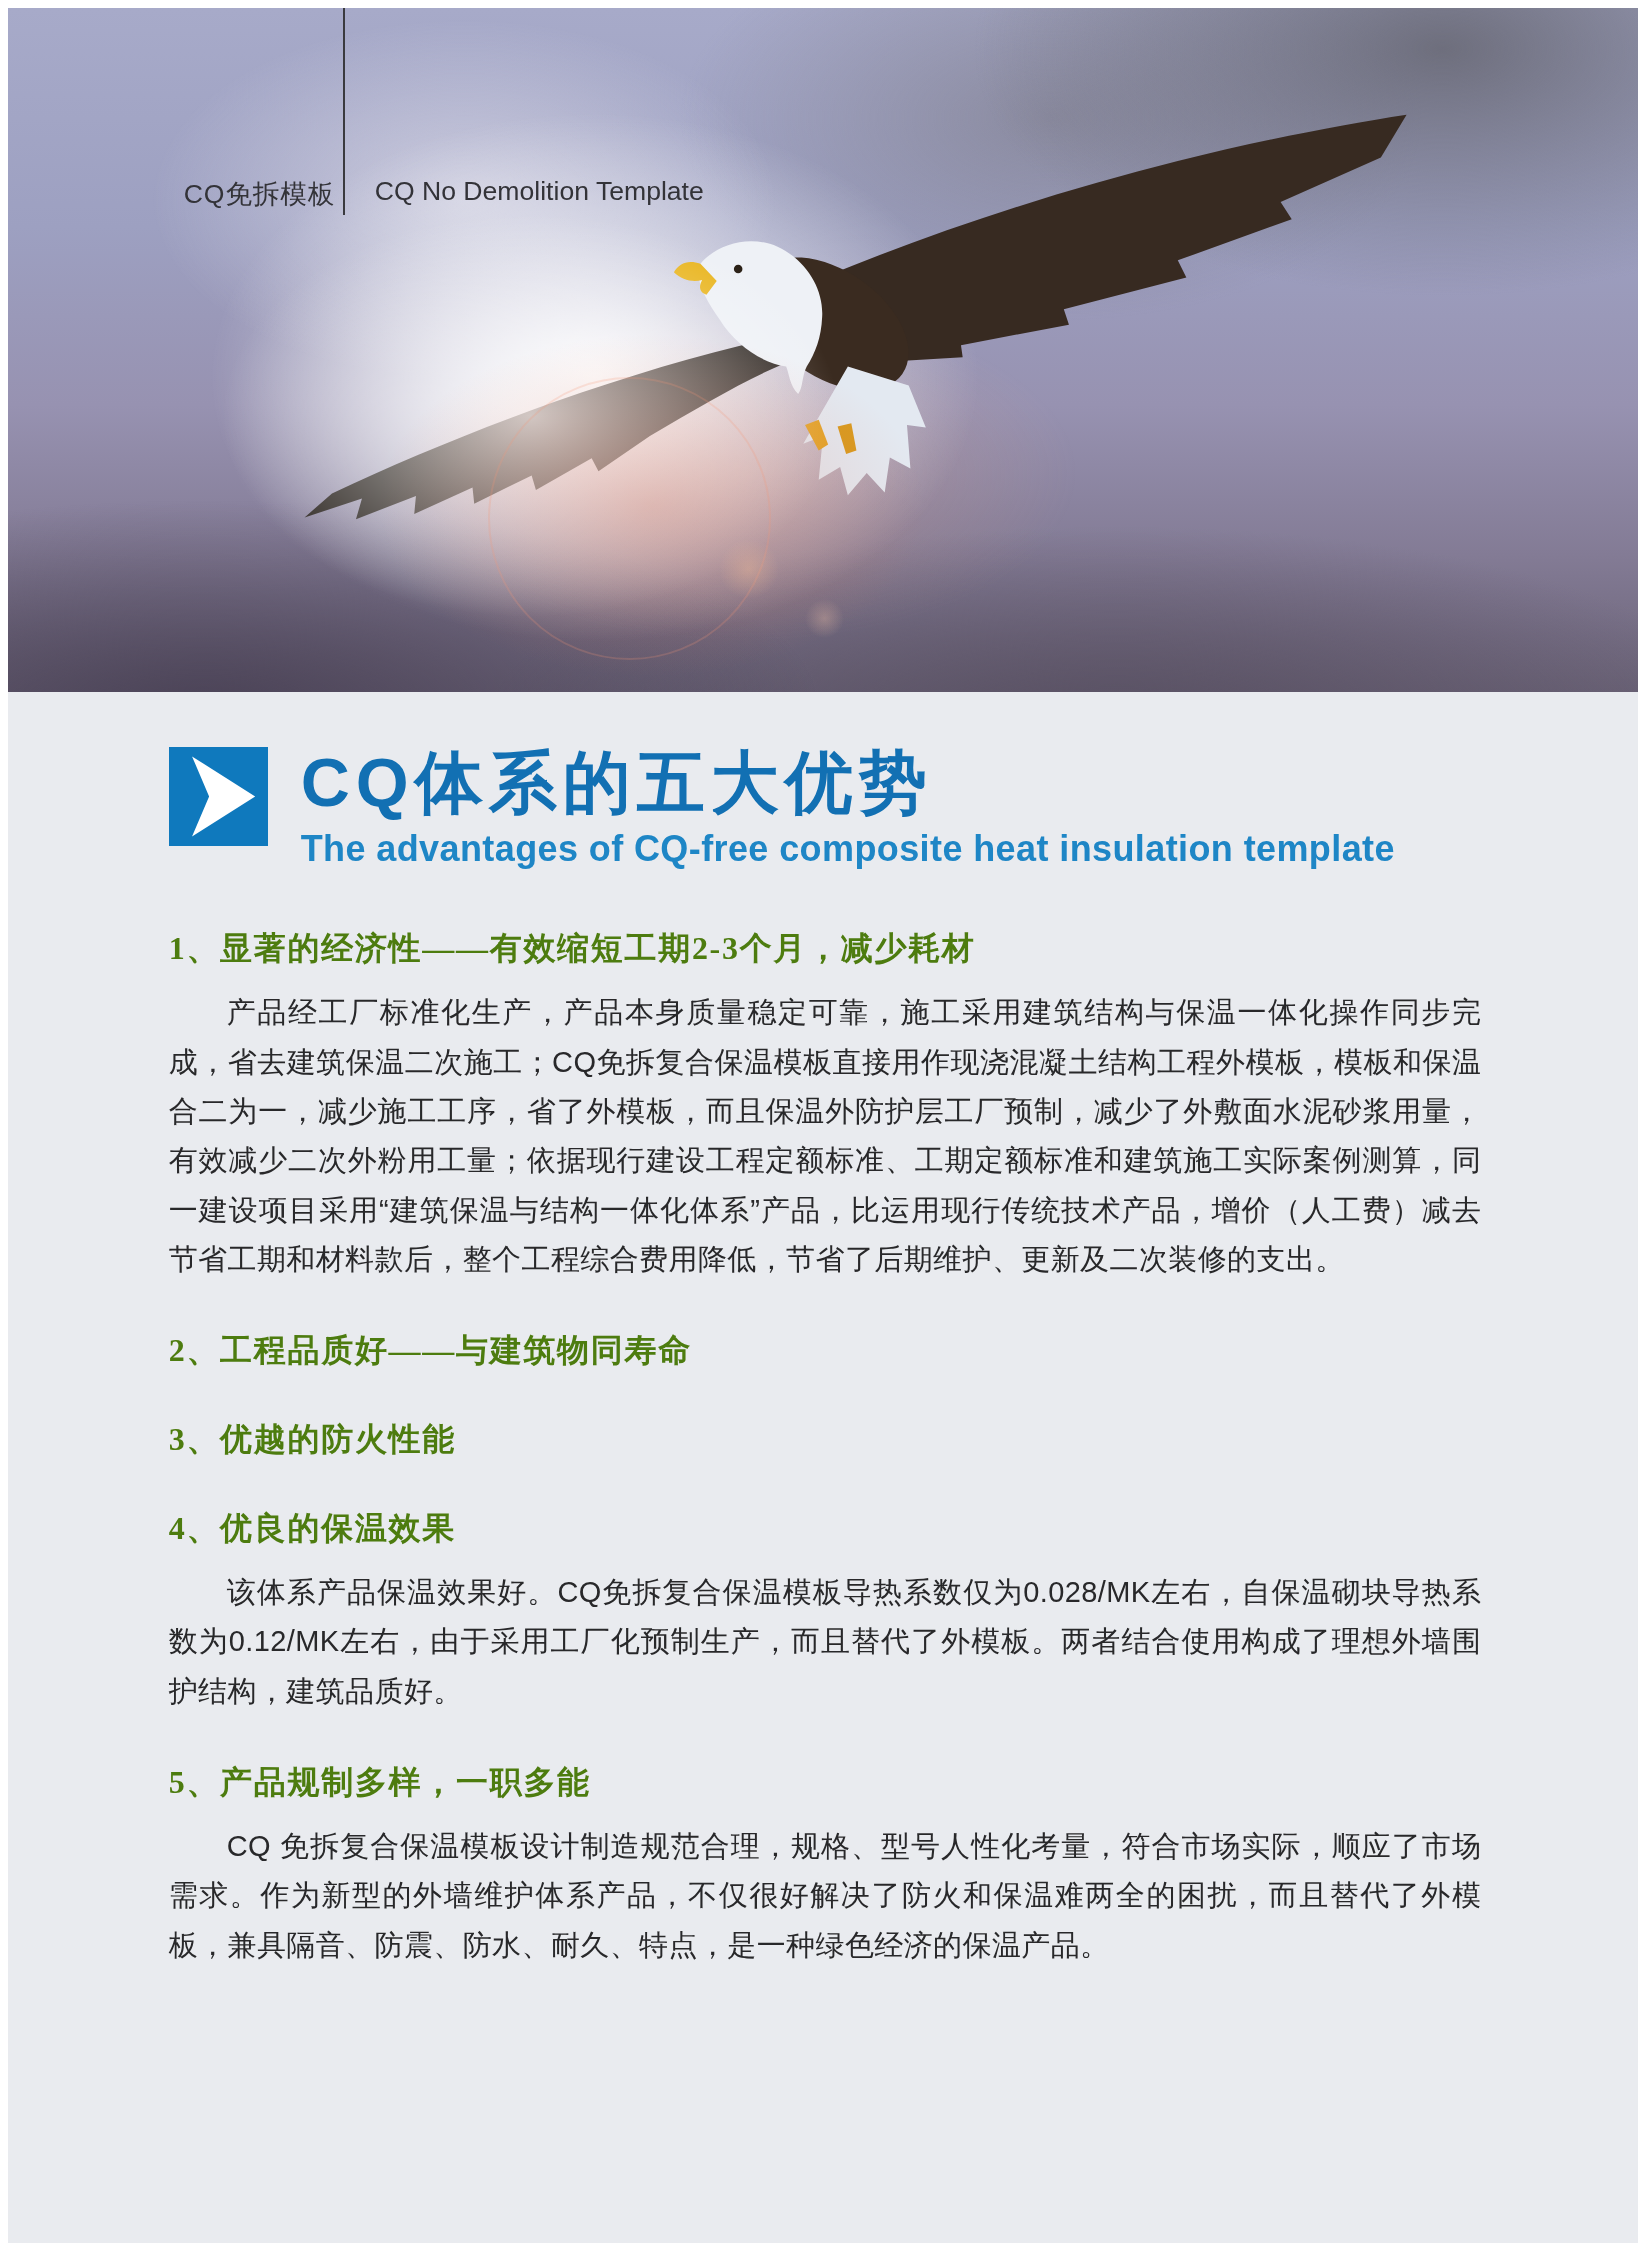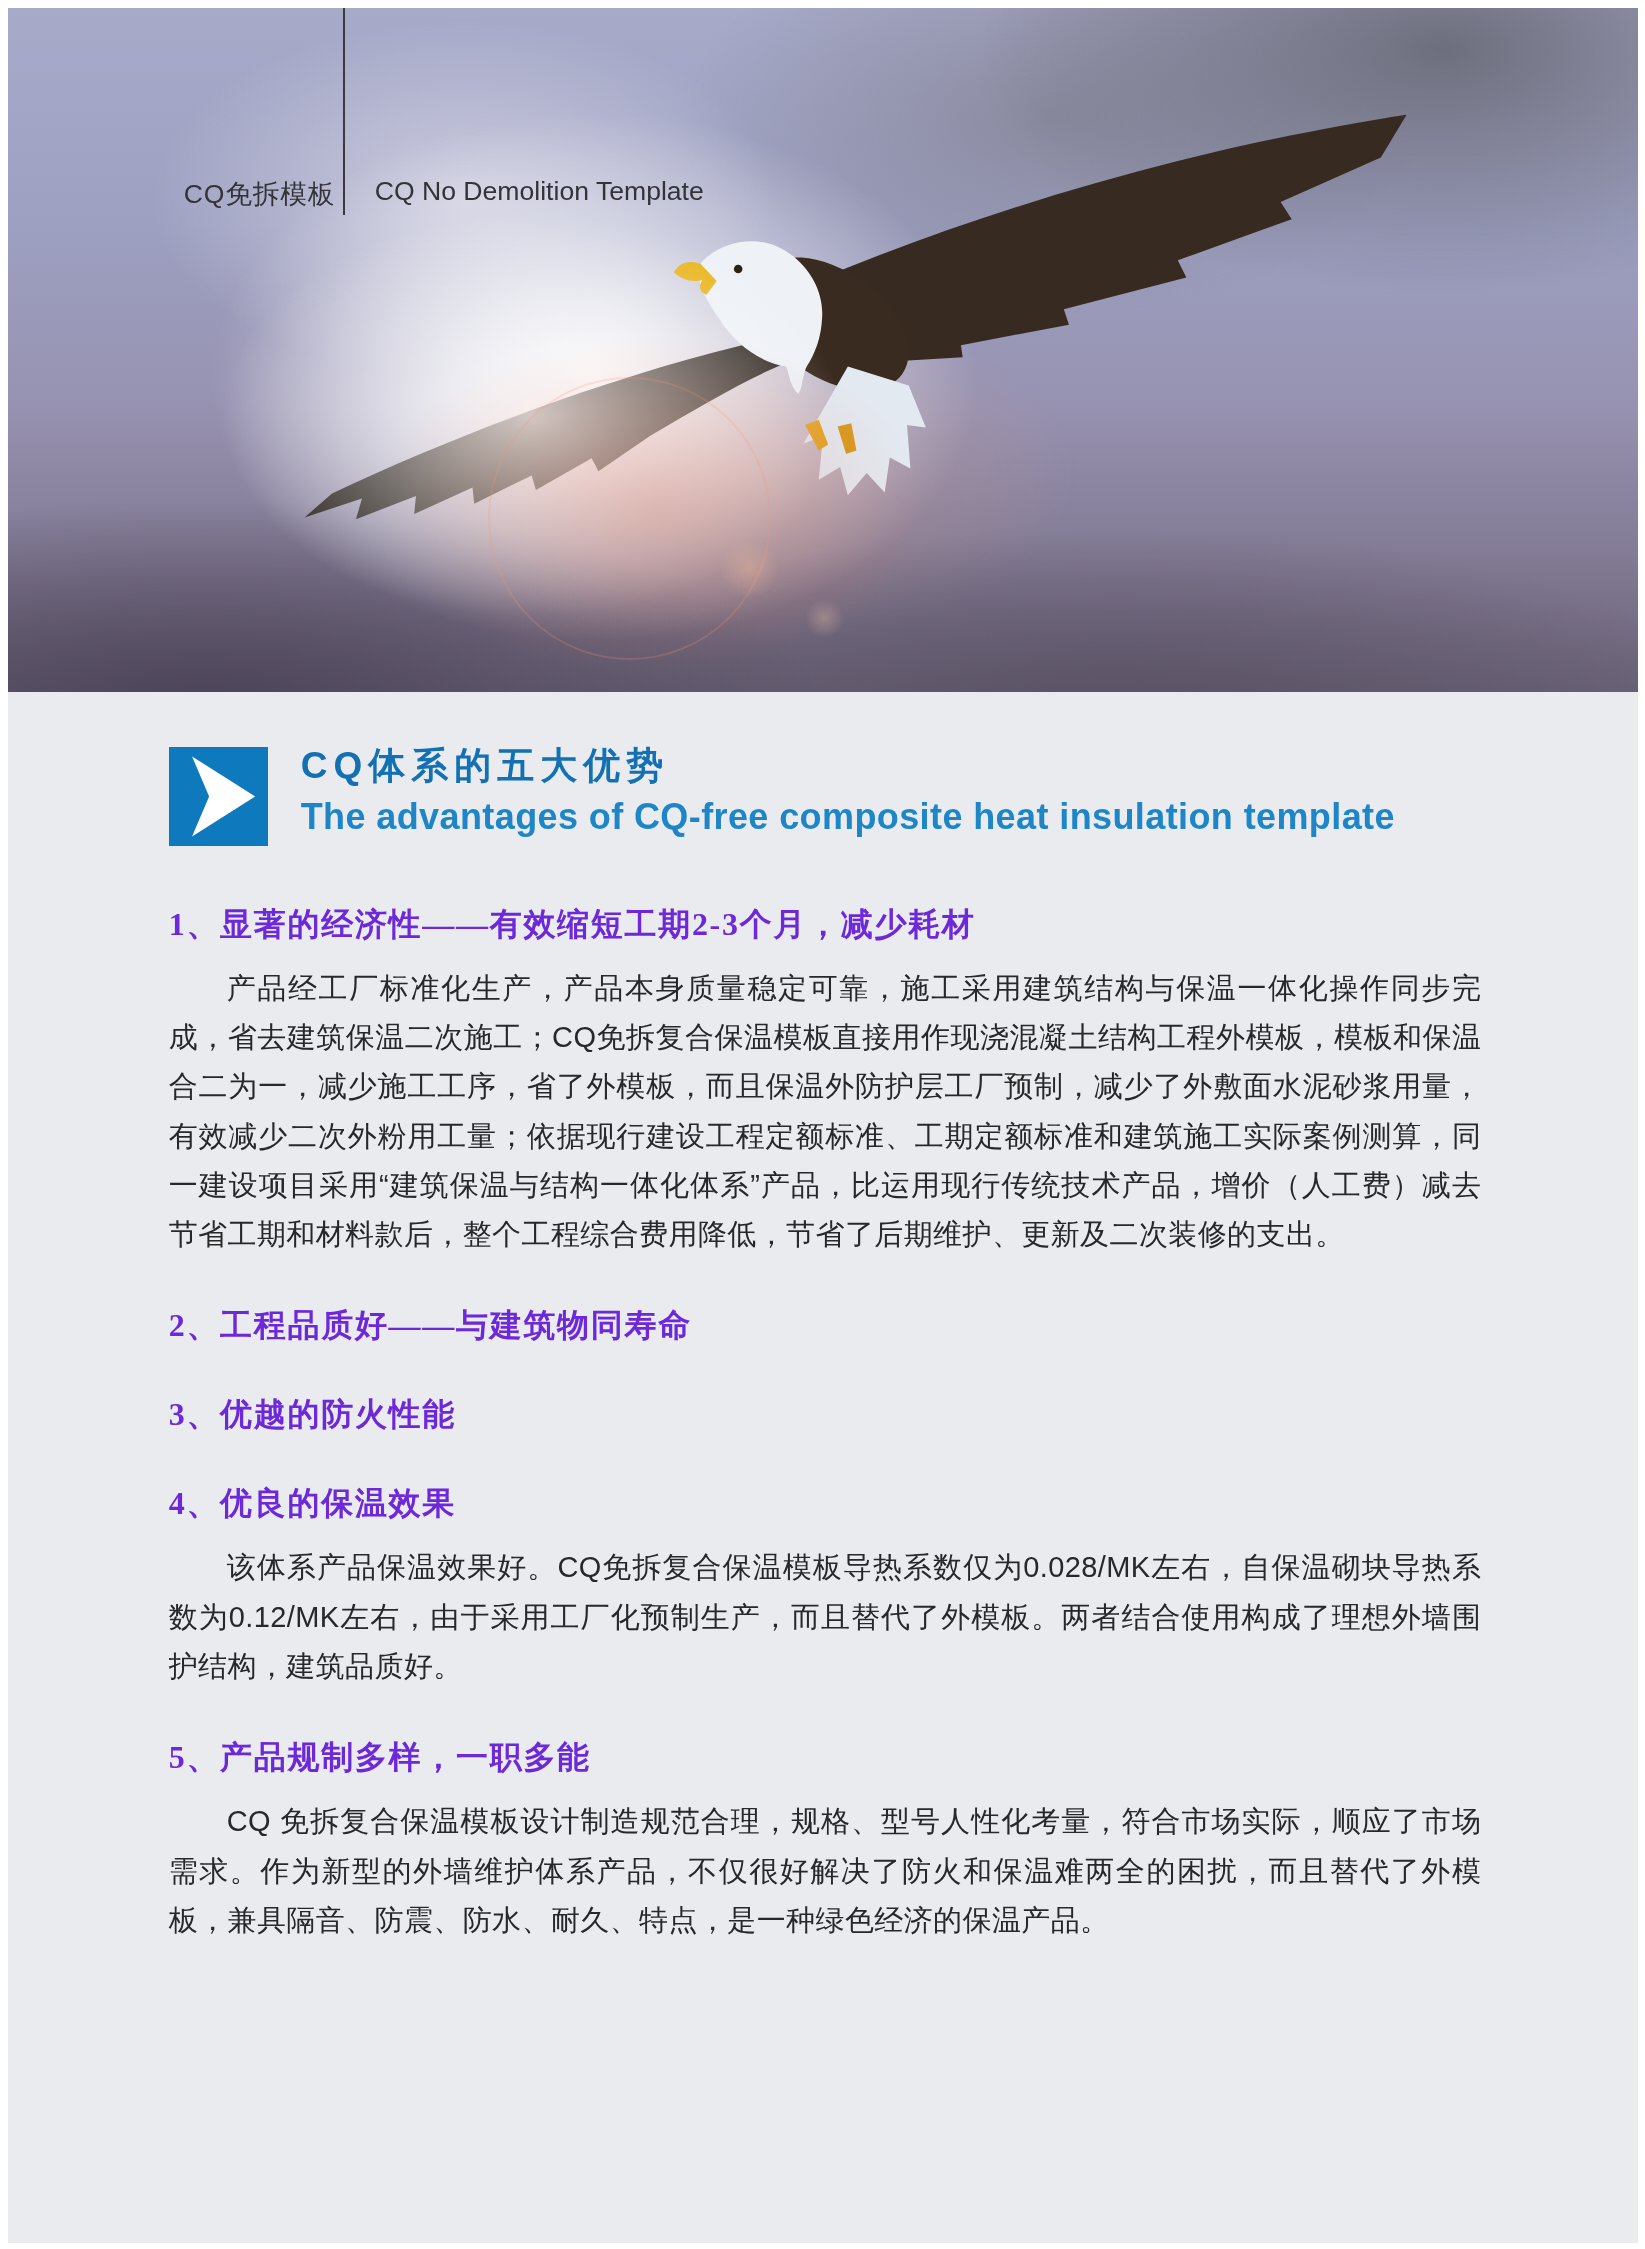--- a/index.html
+++ b/index.html
@@ -109,37 +109,37 @@
     margin-top: 55px;
   }
   .logo-square {
     width: 99px; height: 99px;
     background: #0f79bd;
     flex: 0 0 99px;
     display: flex; align-items: center; justify-content: center;
   }
   .title-texts { margin-left: 33px; }
   .main-title {
-    font-size: 37px;
+    font-size: 68px;
     font-weight: bold;
     color: #1270b3;
     letter-spacing: 6px;
     line-height: 1.05;
   }
   .sub-title {
     margin-top: 10.3px;
     font-size: 36px;
     font-weight: bold;
     color: #1e86c6;
     letter-spacing: 0.4px;
   }
   .sec-heading {
     font-size: 32px;
     font-weight: bold;
-    color: #6d28d9;
+    color: #4d7c0f;
     letter-spacing: 1.7px;
     margin-top: 45px;
     margin-bottom: 17px;
     font-family: "Liberation Serif", "DejaVu Serif", serif;
   }
   .sec-heading.first { margin-top: 57px; }
   .sec-body {
     font-size: 29px;
     line-height: 1.7;
     color: #28282a;

